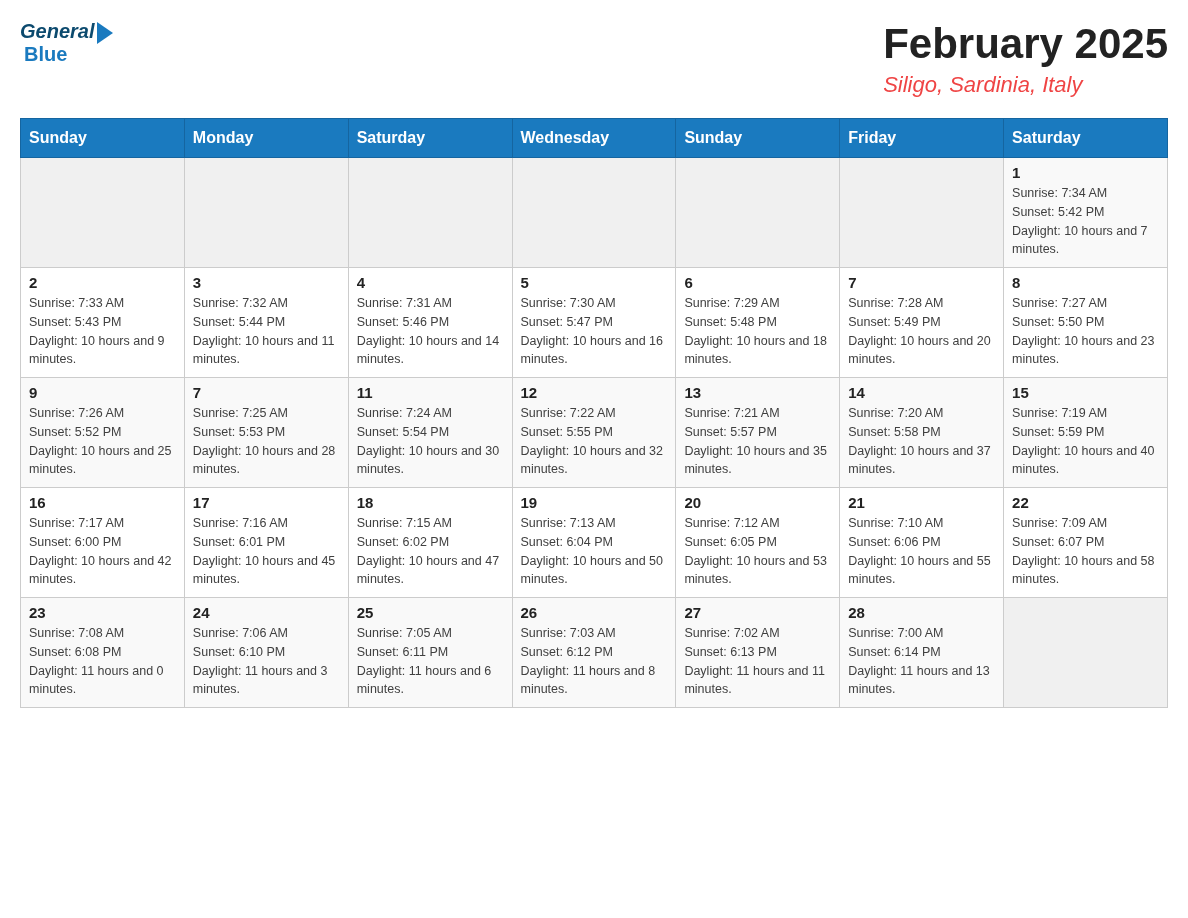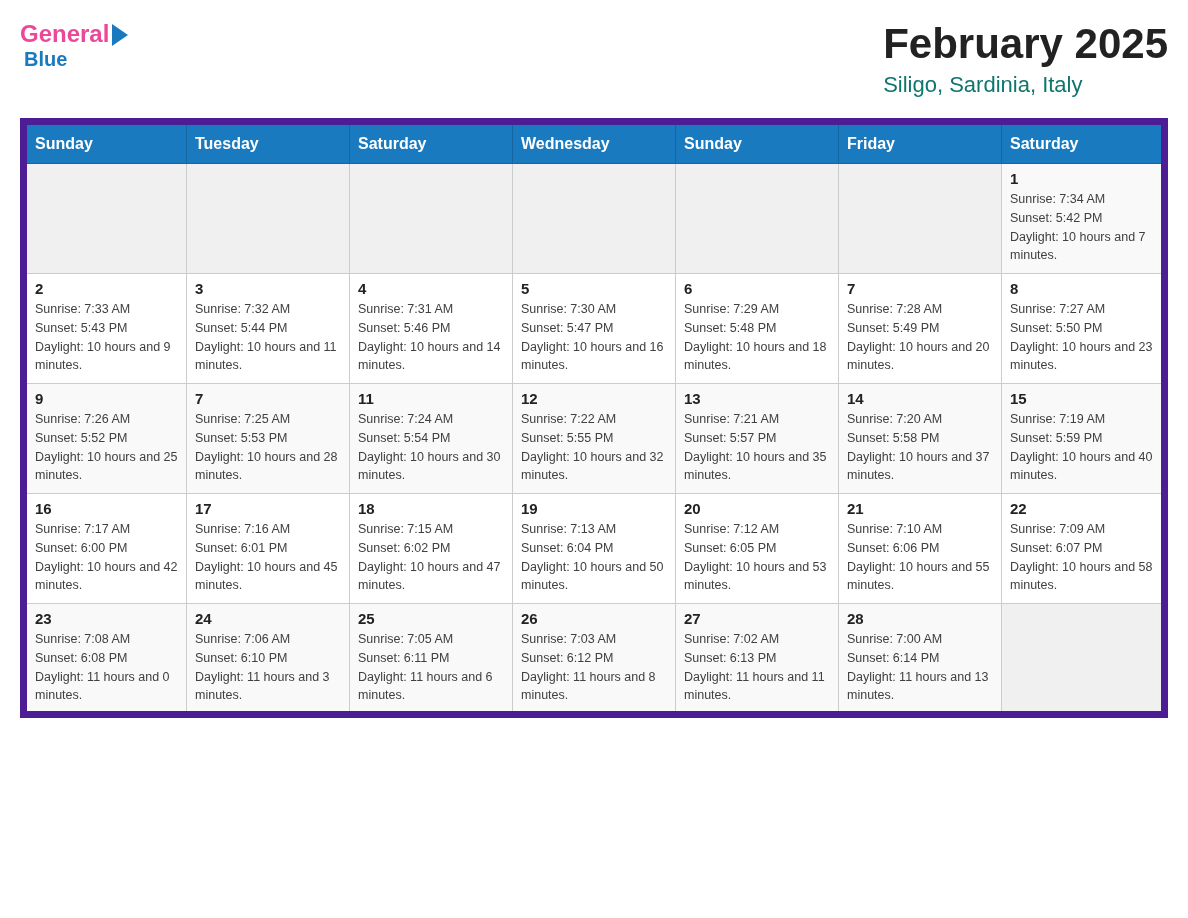--- a/index.html
+++ b/index.html
@@ -10,45 +10,47 @@
       width: 1188px;
       min-height: 918px;
     }
     .header {
       display: flex;
       justify-content: space-between;
       align-items: flex-start;
       margin-bottom: 20px;
     }
     .logo-text-general {
-      font-size: 24px;
-      font-weight: bold;
-      color: #ec4899;
+      font-size: 20px;
+      font-weight: bold;
+      color: #0c4a6e;
+      font-style: italic;
     }
     .logo-text-blue {
       font-size: 20px;
       font-weight: bold;
       color: #1a7abf;
     }
     .title-section {
     }
     .month-year {
       font-size: 42px;
       font-weight: bold;
       color: #222;
     }
     .location {
       font-size: 22px;
-      color: #0f766e;
+      color: #ef4444;
       margin-top: 4px;
+      font-style: italic;
     }
     .calendar {
       width: 100%;
       border-collapse: collapse;
-      border: 7px solid #4c1d95;
+      border: 1px solid #4c1d95;
     }
     .calendar th {
       background-color: #1a7abf;
       color: #fff;
       font-size: 16px;
       font-weight: bold;
       padding: 10px 8px;
       text-align: left;
       border: 1px solid #1565a0;
     }
@@ -125,21 +127,21 @@
   <div class="title-section">
     <div class="month-year">February 2025</div>
     <div class="location">Siligo, Sardinia, Italy</div>
   </div>
 </div>
 
 <table class="calendar">
   <thead>
     <tr>
     <th>Sunday</th>
-        <th>Tuesday</th>
+        <th>Monday</th>
         <th>Saturday</th>
         <th>Wednesday</th>
         <th>Sunday</th>
         <th>Friday</th>
         <th>Saturday</th>
       </tr>
   </thead>
   <tbody id="calendar-body">
   <tr>
         <td class="empty-cell"></td>

